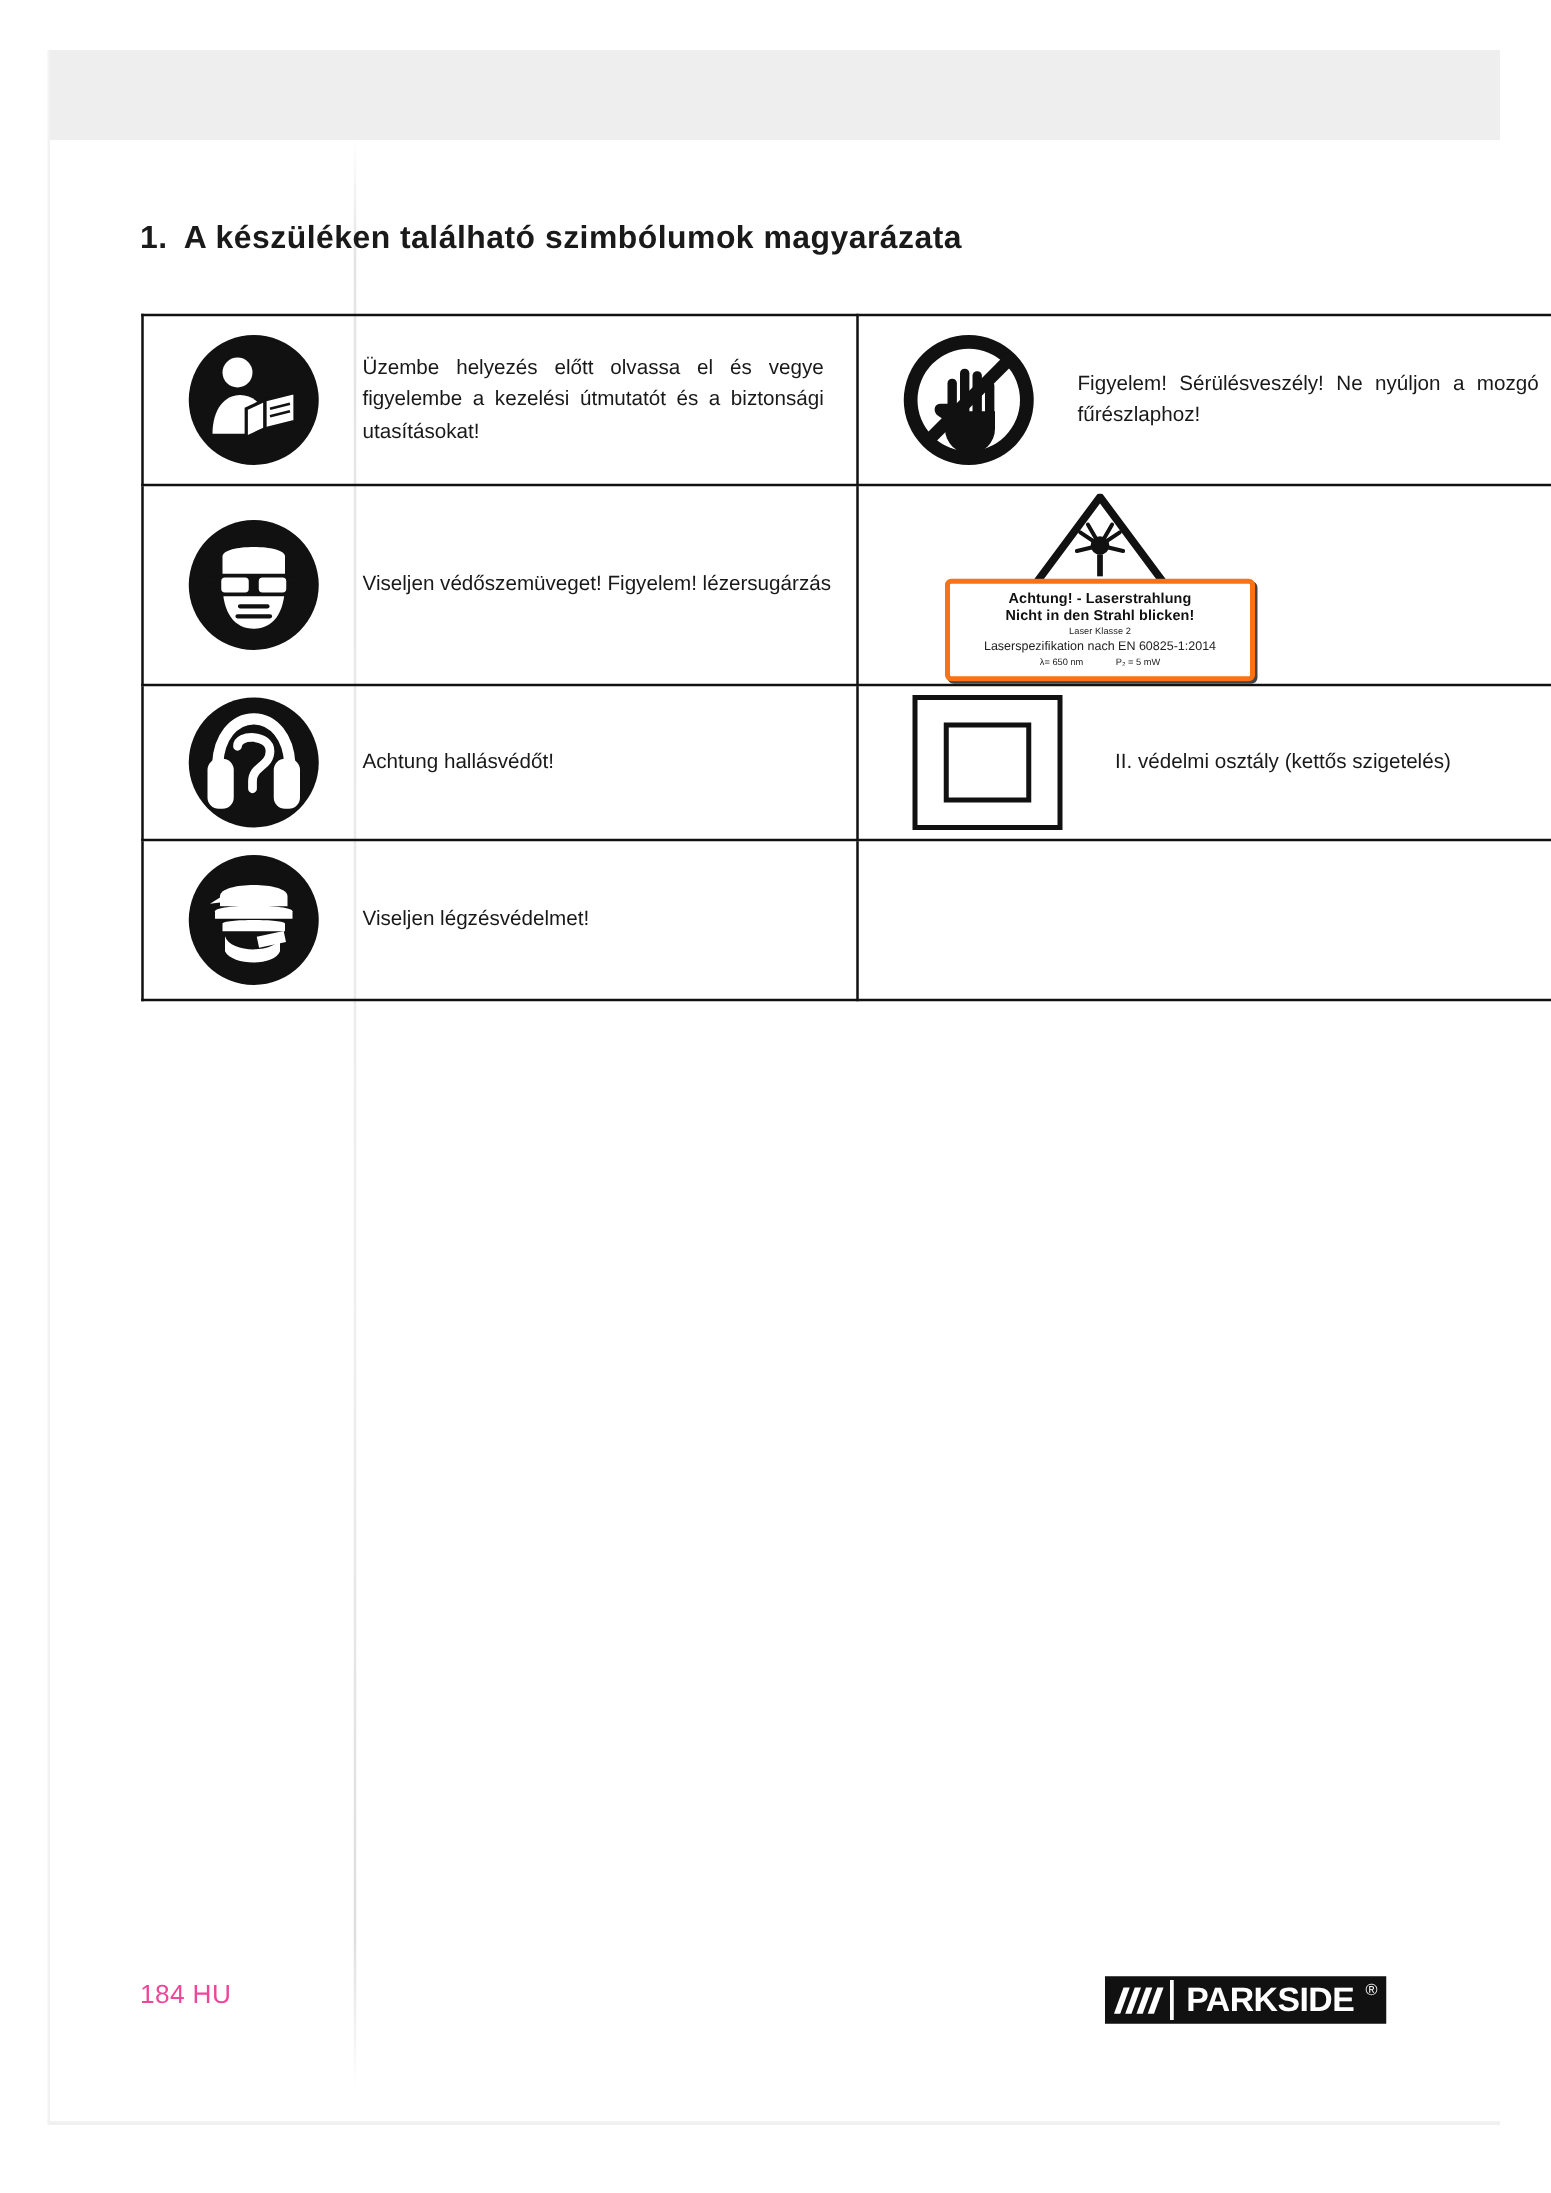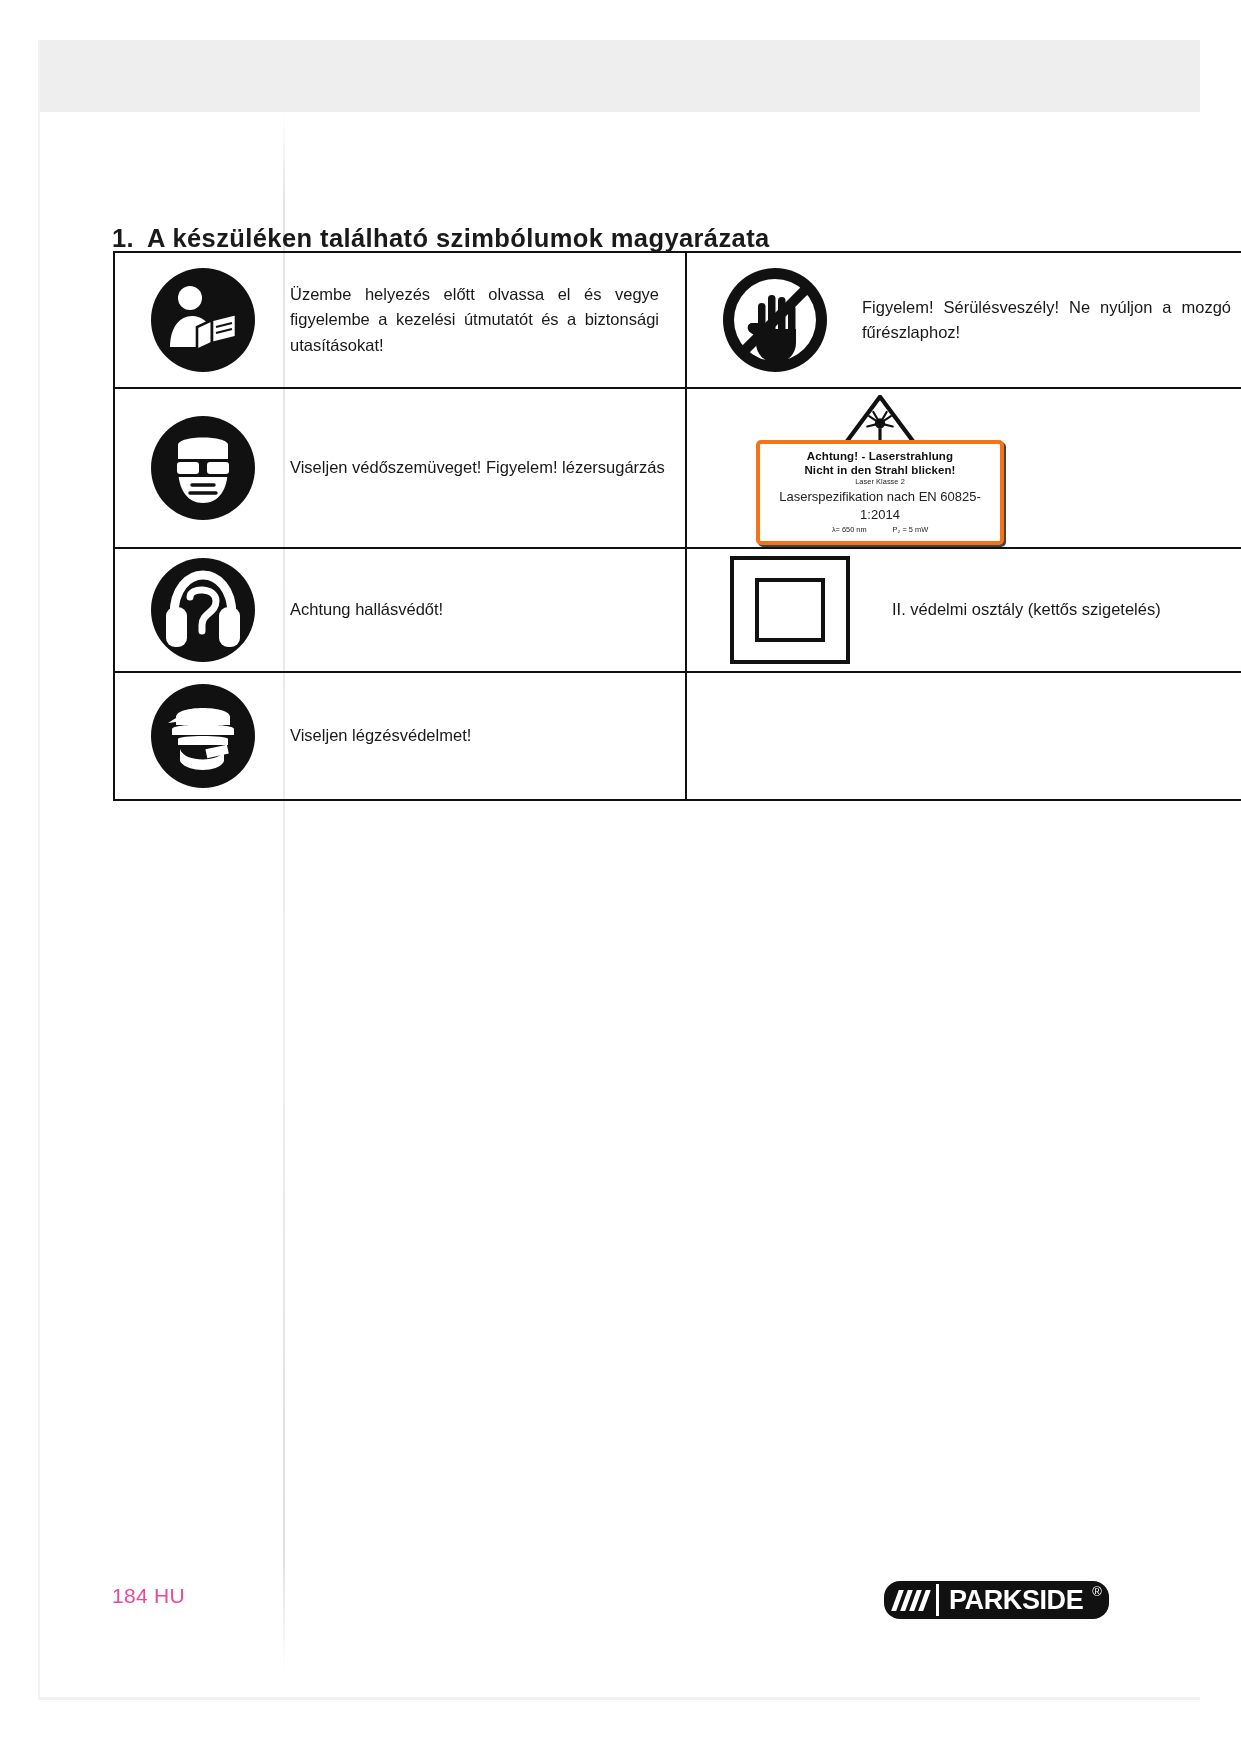--- a/index.html
+++ b/index.html
@@ -59,21 +59,20 @@
 
   
   .heading {
     position: absolute;
     left: 112px;
     top: 176px;
     font-size: 25.5px;
     font-weight: bold;
     letter-spacing: 0.4px;
     white-space: nowrap;
-    margin-top: 48px;
   }
   .heading .num { margin-right: 13px; }
 
   
   .symbol-table {
     position: absolute;
     left: 113px;
     top: 251px;
     width: 1146px;
     border-collapse: collapse;
@@ -147,21 +146,21 @@
     line-height: 1.22;
     color: #111;
   }
   .laser-l2 {
     font-size: 7.4px;
     line-height: 1.45;
     color: #222;
     letter-spacing: 0.05px;
   }
   .laser-l3 {
-    font-size: 13px;
+    font-size: 10px;
     line-height: 1.45;
     color: #222;
   }
   .laser-l4 {
     font-size: 7.4px;
     line-height: 1.45;
     color: #222;
     display: flex;
     justify-content: center;
     gap: 26px;
@@ -193,21 +192,20 @@
   }
   .parkside-logo {
     position: absolute;
     left: 884px;
     top: 1581px;
     height: 38px;
     display: flex;
     align-items: stretch;
     background: #111;
     padding: 0;
-    border-radius: 16px;
   }
   .pk-slashes {
     display: flex;
     align-items: center;
     padding: 0 9px 0 11px;
     gap: 4px;
   }
   .pk-slash {
     width: 5px;
     height: 21px;

